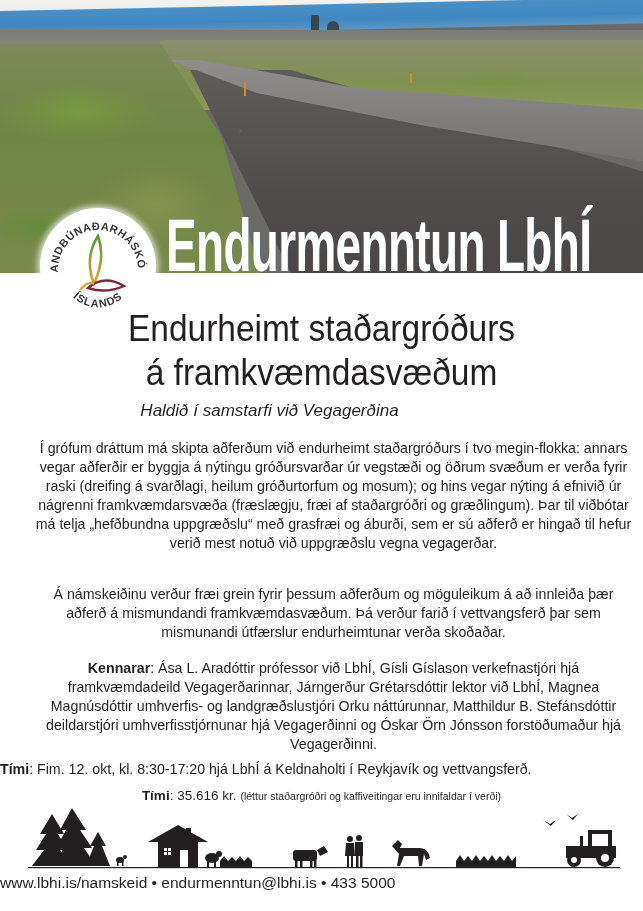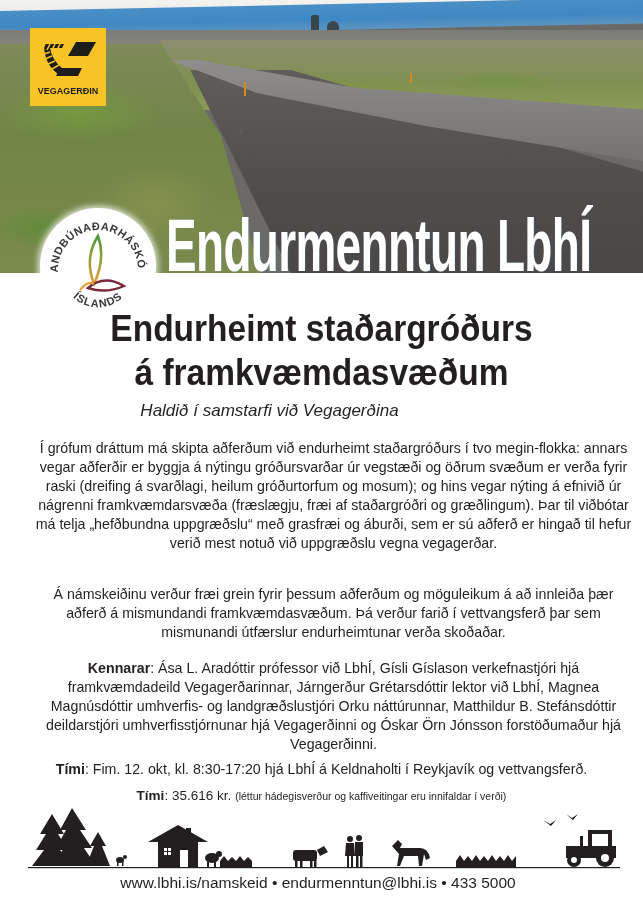--- a/index.html
+++ b/index.html
@@ -53,76 +53,56 @@
     .lbhi-logo { position: absolute; left: 40px; top: 208px; width: 116px; height: 116px; border-radius: 50%;
       background: #ffffff; box-shadow: 0 0 6px 2px rgba(255,255,255,.8); overflow: hidden; }
     .lbhi-logo svg { width: 116px; height: 116px; }
 
     .hero-title { position: absolute; left: 166px; top: 206px; height: 80px; font-family: "Liberation Sans", sans-serif; font-weight: 700;
       font-size: 74px; letter-spacing: -1px; color: #ffffff; line-height: 80px; white-space: nowrap;
       transform: scaleX(0.62); transform-origin: left top; text-shadow: 1px 0 0 rgba(60,120,180,.5); }
 
     
     .title { position: absolute; left: 0; top: 307px; width: 643px; text-align: center; font-family: "Liberation Sans", sans-serif;
-      font-weight: 700; font-size: 36px; line-height: 44px; color: #231f20; }
+      font-weight: 400; font-size: 36px; line-height: 44px; color: #231f20; }
     .title .line { display: block; transform: scaleX(0.93); }
     .subtitle { position: absolute; left: 0; top: 401px; width: 539px; text-align: center; font-style: italic;
       font-size: 17px; color: #231f20; }
 
     .para { position: absolute; left: 32px; width: 603px; text-align: center; font-size: 14.2px; line-height: 19px; color: #231f20; }
     .para1 { top: 439px; }
     .para2 { top: 585px; }
     .para3 { top: 659px; }
     .para b { font-weight: 700; }
 
-    .time { position: absolute; left: 0; top: 761px; width: 643px; text-align: center; font-size: 14.2px; color: #231f20; }
+    .time { position: absolute; left: 0; top: 761px; width: 643px; font-size: 14.2px; color: #231f20; }
     .price { position: absolute; left: 0; top: 788px; width: 643px; text-align: center; font-size: 13.5px; color: #231f20; }
     .price .note { font-size: 10.5px; margin-left: 4px; }
 
     .silhouette { position: absolute; left: 0; top: 808px; width: 643px; height: 62px; }
     .silhouette svg { width: 643px; height: 62px; }
 
-    .contact { position: absolute; left: 0; top: 874px; width: 636px; text-align: center; font-size: 15.5px; color: #231f20; }
+    .contact { position: absolute; left: 0; top: 874px; width: 636px; text-align: left; font-size: 15.5px; color: #231f20; }
   </style>
 </head>
 <body>
 
 <div class="hero">
   <div class="sky"></div>
   <div class="sea"></div>
   <div class="stack1"></div>
   <div class="stack2"></div>
   <div class="far-land"></div>
   <div class="moss-right"></div>
   <div class="gravel"></div>
   <div class="road"></div>
   <div class="moss-left"></div>
   <div class="pole1"></div>
   <div class="pole2"></div>
 
-  <div class="vg-logo">
-    <svg class="vg-mark" viewBox="0 0 54 38">
-      <g fill="#1d1d1b">
-        <polygon points="34,2 54,2 46,16 26,16"></polygon>
-        <polygon points="18,28 40,28 36,36 14,36"></polygon>
-        <path d="M2,4 L22,4 L20,8 L8,8 Q10,20 20,28 L16,34 Q2,24 2,4 Z"></path>
-      </g>
-      <g stroke="#f7c325" stroke-width="1.5">
-        <line x1="4" y1="2" x2="0" y2="10"></line>
-          <line x1="9" y1="2" x2="5" y2="10"></line>
-        <line x1="14" y1="2" x2="10" y2="10"></line>
-          <line x1="19" y1="2" x2="15" y2="10"></line>
-        <line x1="2" y1="14" x2="8" y2="12"></line>
-          <line x1="3" y1="19" x2="10" y2="16"></line>
-        <line x1="6" y1="24" x2="13" y2="21"></line>
-          <line x1="10" y1="29" x2="17" y2="25"></line>
-      </g>
-    </svg>
-    <span class="vg-text">VEGAGERÐIN</span>
-  </div>
 
   <div class="hero-title">Endurmenntun LbhÍ</div>
 </div>
 
 <div class="lbhi-logo">
   <svg viewBox="0 0 116 116">
     <defs>
       <path id="ringTop" d="M18,62 A40,40 0 1,1 98,62"></path>
       <path id="ringBot" d="M30,86 A36,36 0 0,0 86,86"></path>
       <linearGradient id="leafGrad" x1="0" y1="0" x2="0" y2="1">
@@ -147,21 +127,21 @@
   <span class="line">á framkvæmdasvæðum</span>
 </h1>
 <div class="subtitle">Haldið í samstarfi við Vegagerðina</div>
 
 <p class="para para1">Í grófum dráttum má skipta aðferðum við endurheimt staðargróðurs í tvo megin-flokka: annars vegar aðferðir er byggja á nýtingu gróðursvarðar úr vegstæði og öðrum svæðum er verða fyrir raski (dreifing á svarðlagi, heilum gróðurtorfum og mosum); og hins vegar nýting á efnivið úr nágrenni framkvæmdarsvæða (fræslægju, fræi af staðargróðri og græðlingum). Þar til viðbótar má telja „hefðbundna uppgræðslu“ með grasfræi og áburði, sem er sú aðferð er hingað til hefur verið mest notuð við uppgræðslu vegna vegagerðar.</p>
 <p class="para para2">Á námskeiðinu verður fræi grein fyrir þessum aðferðum og möguleikum á  að innleiða þær aðferð á mismundandi framkvæmdasvæðum. Þá verður farið í vettvangsferð þar sem mismunandi útfærslur endurheimtunar verða skoðaðar.</p>
 <p class="para para3"><b>Kennarar</b><span>: Ása L. Aradóttir prófessor við LbhÍ, Gísli Gíslason verkefnastjóri hjá framkvæmdadeild Vegagerðarinnar, Járngerður Grétarsdóttir lektor við LbhÍ, Magnea Magnúsdóttir umhverfis- og landgræðslustjóri Orku náttúrunnar, Matthildur B. Stefánsdóttir deildarstjóri umhverfisstjórnunar hjá Vegagerðinni og Óskar Örn Jónsson forstöðumaður hjá Vegagerðinni.</span></p>
 
 <div class="time"><b>Tími</b><span>: Fim. 12. okt, kl. 8:30-17:20 hjá LbhÍ á Keldnaholti í Reykjavík og vettvangsferð.</span></div>
 
-<div class="price"><b>Tími</b><span>: 35.616 kr.</span><span class="note">(léttur hádegisverður og kaffiveitingar eru innifaldar í verði)</span></div>
+<div class="price"><b>Tími</b><span>: 35.616 kr.</span><span class="note">(léttur staðargróðri og kaffiveitingar eru innifaldar í verði)</span></div>
 
 <div class="silhouette">
   <svg viewBox="0 0 643 62" fill="#231f20">
 
     <g>
       <polygon points="52,6 40,26 46,26 36,42 44,42 32,58 72,58 60,42 68,42 58,26 64,26"></polygon>
       <polygon points="72,0 60,22 66,22 56,40 64,40 52,58 96,58 84,40 92,40 80,22 86,22"></polygon>
       <polygon points="98,24 90,38 94,38 86,58 110,58 102,38 106,38"></polygon>
     </g>
 

